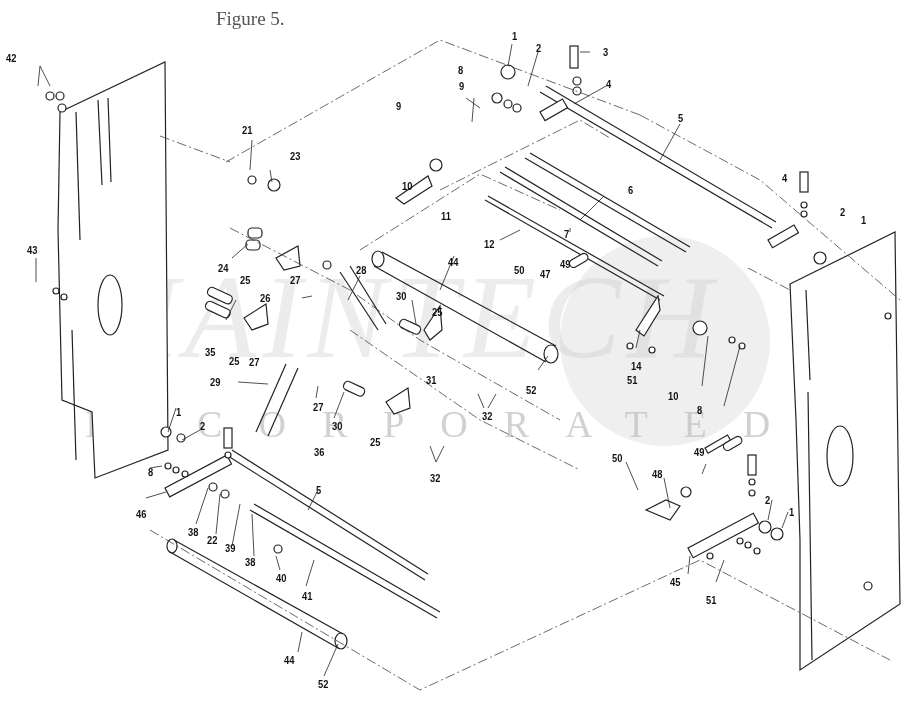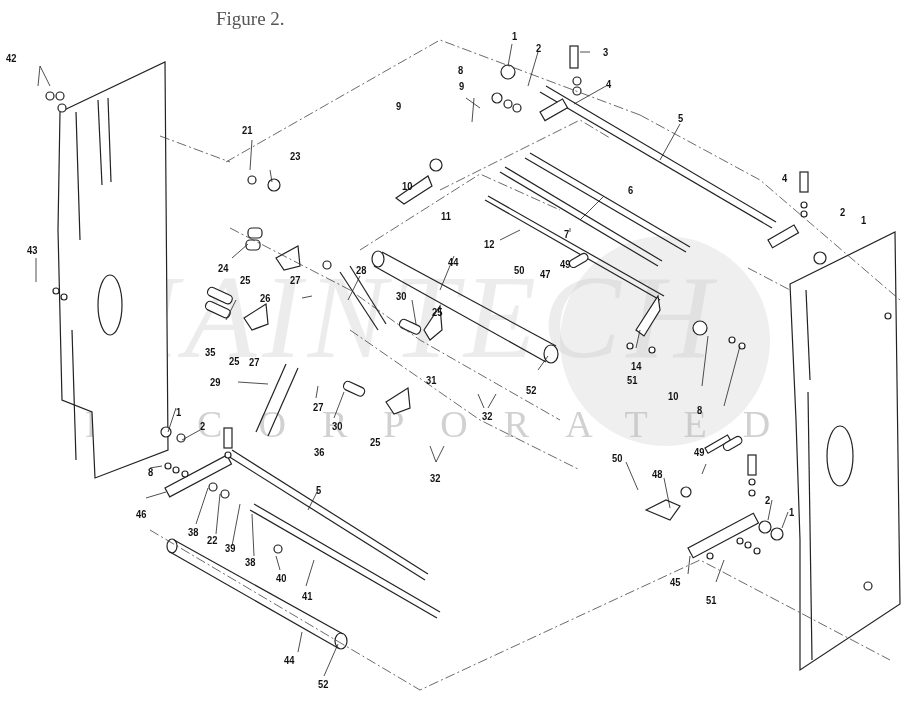--- a/index.html
+++ b/index.html
@@ -218,21 +218,21 @@
       <line x1="706" y1="464" x2="702" y2="474"></line>
       <line x1="772" y1="500" x2="768" y2="520"></line>
       <line x1="788" y1="512" x2="782" y2="528"></line>
       <line x1="688" y1="574" x2="690" y2="556"></line>
       <line x1="716" y1="582" x2="724" y2="560"></line>
       <line x1="298" y1="652" x2="302" y2="632"></line>
       <line x1="324" y1="676" x2="338" y2="644"></line>
     </g>
   </svg>
 
-  <div class="title">Figure 2.</div>
+  <div class="title">Figure 5.</div>
 
   <div class="callout" style="left:512px;top:30px">1</div>
   <div class="callout" style="left:536px;top:42px">2</div>
   <div class="callout" style="left:603px;top:46px">3</div>
   <div class="callout" style="left:606px;top:78px">4</div>
   <div class="callout" style="left:678px;top:112px">5</div>
   <div class="callout" style="left:458px;top:64px">8</div>
   <div class="callout" style="left:459px;top:80px">9</div>
   <div class="callout" style="left:396px;top:100px">9</div>
   <div class="callout" style="left:402px;top:180px">10</div>

